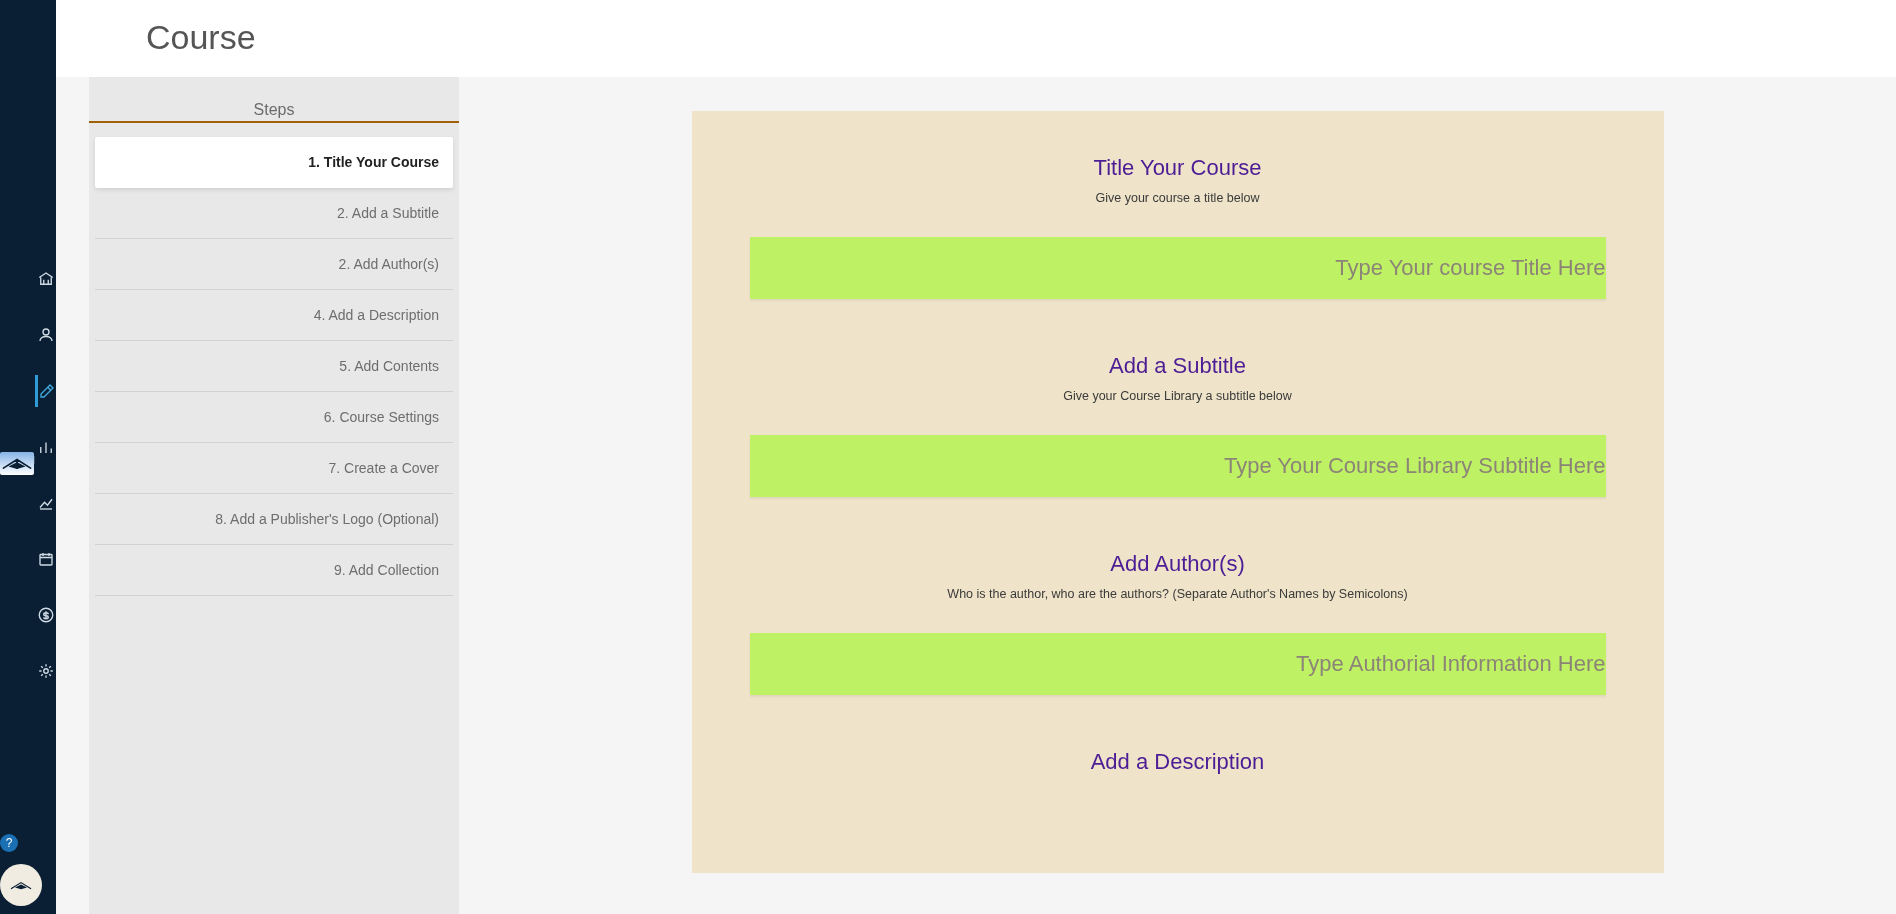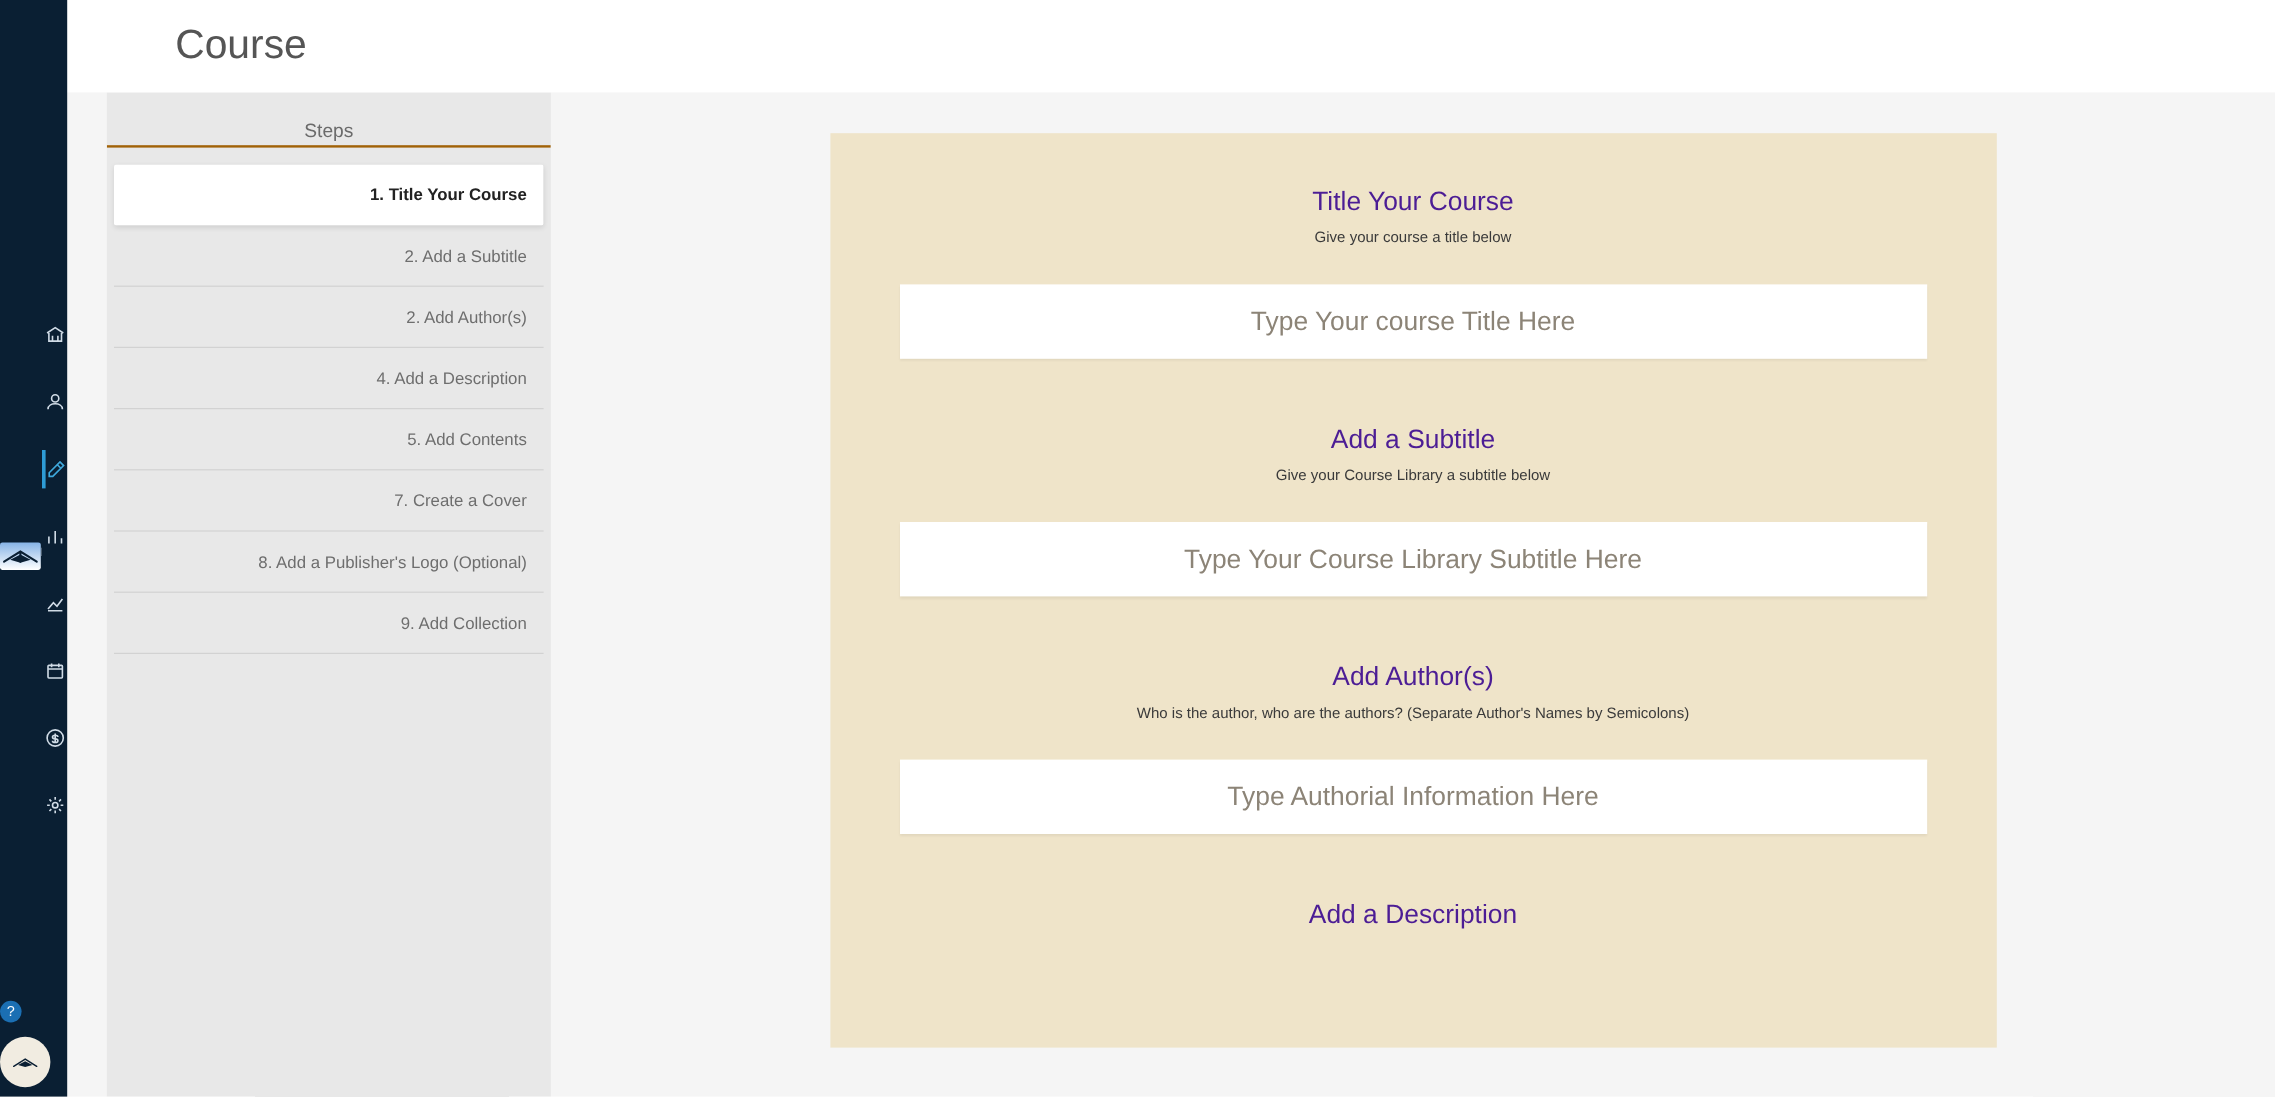--- a/index.html
+++ b/index.html
@@ -167,24 +167,24 @@
   }
   .sec-sub {
     font-size: 12.5px;
     color: #3a3a3a;
   }
   .sec-input {
     width: 100%;
     margin-top: 32px;
     height: 62px;
     border: none;
-    background: #ffffff;
+    background: #bef264;
     font-size: 22px;
     color: #555;
-    text-align: center;
+    text-align: right;
     outline: none;
     box-shadow: 0 2px 2px rgba(0,0,0,0.06);
   }
   .sec-input::placeholder { color: #8c8477; }
 
   
   ::-webkit-scrollbar { width: 8px; }
   ::-webkit-scrollbar-thumb { background: #c7c7c7; border-radius: 4px; }
 </style>
 </head>
@@ -264,20 +264,21 @@
   <div class="workspace">
 
     <aside class="steps-panel">
       <div class="steps-title">Steps</div>
       <div class="steps-list" id="steps-list">
           <div class="step-item active">1. Title Your Course</div>
           <div class="step-item">2. Add a Subtitle</div>
           <div class="step-item">2. Add Author(s)</div>
           <div class="step-item">4. Add a Description</div>
           <div class="step-item">5. Add Contents</div>
+          <div class="step-item">6. Course Settings</div>
           <div class="step-item">7. Create a Cover</div>
           <div class="step-item">8. Add a Publisher's Logo (Optional)</div>
           <div class="step-item">9. Add Collection</div>
         </div>
     </aside>
 
     <div class="form-wrap">
       <div class="form-card" id="form-card">
           <div class="form-section"><div class="sec-title">Title Your Course</div><div class="sec-sub">Give your course a title below</div><input class="sec-input" type="text" placeholder="Type Your course Title Here" style=""></div>
           <div class="form-section"><div class="sec-title">Add a Subtitle</div><div class="sec-sub">Give your Course Library a subtitle below</div><input class="sec-input" type="text" placeholder="Type Your Course Library Subtitle Here" style=""></div>

